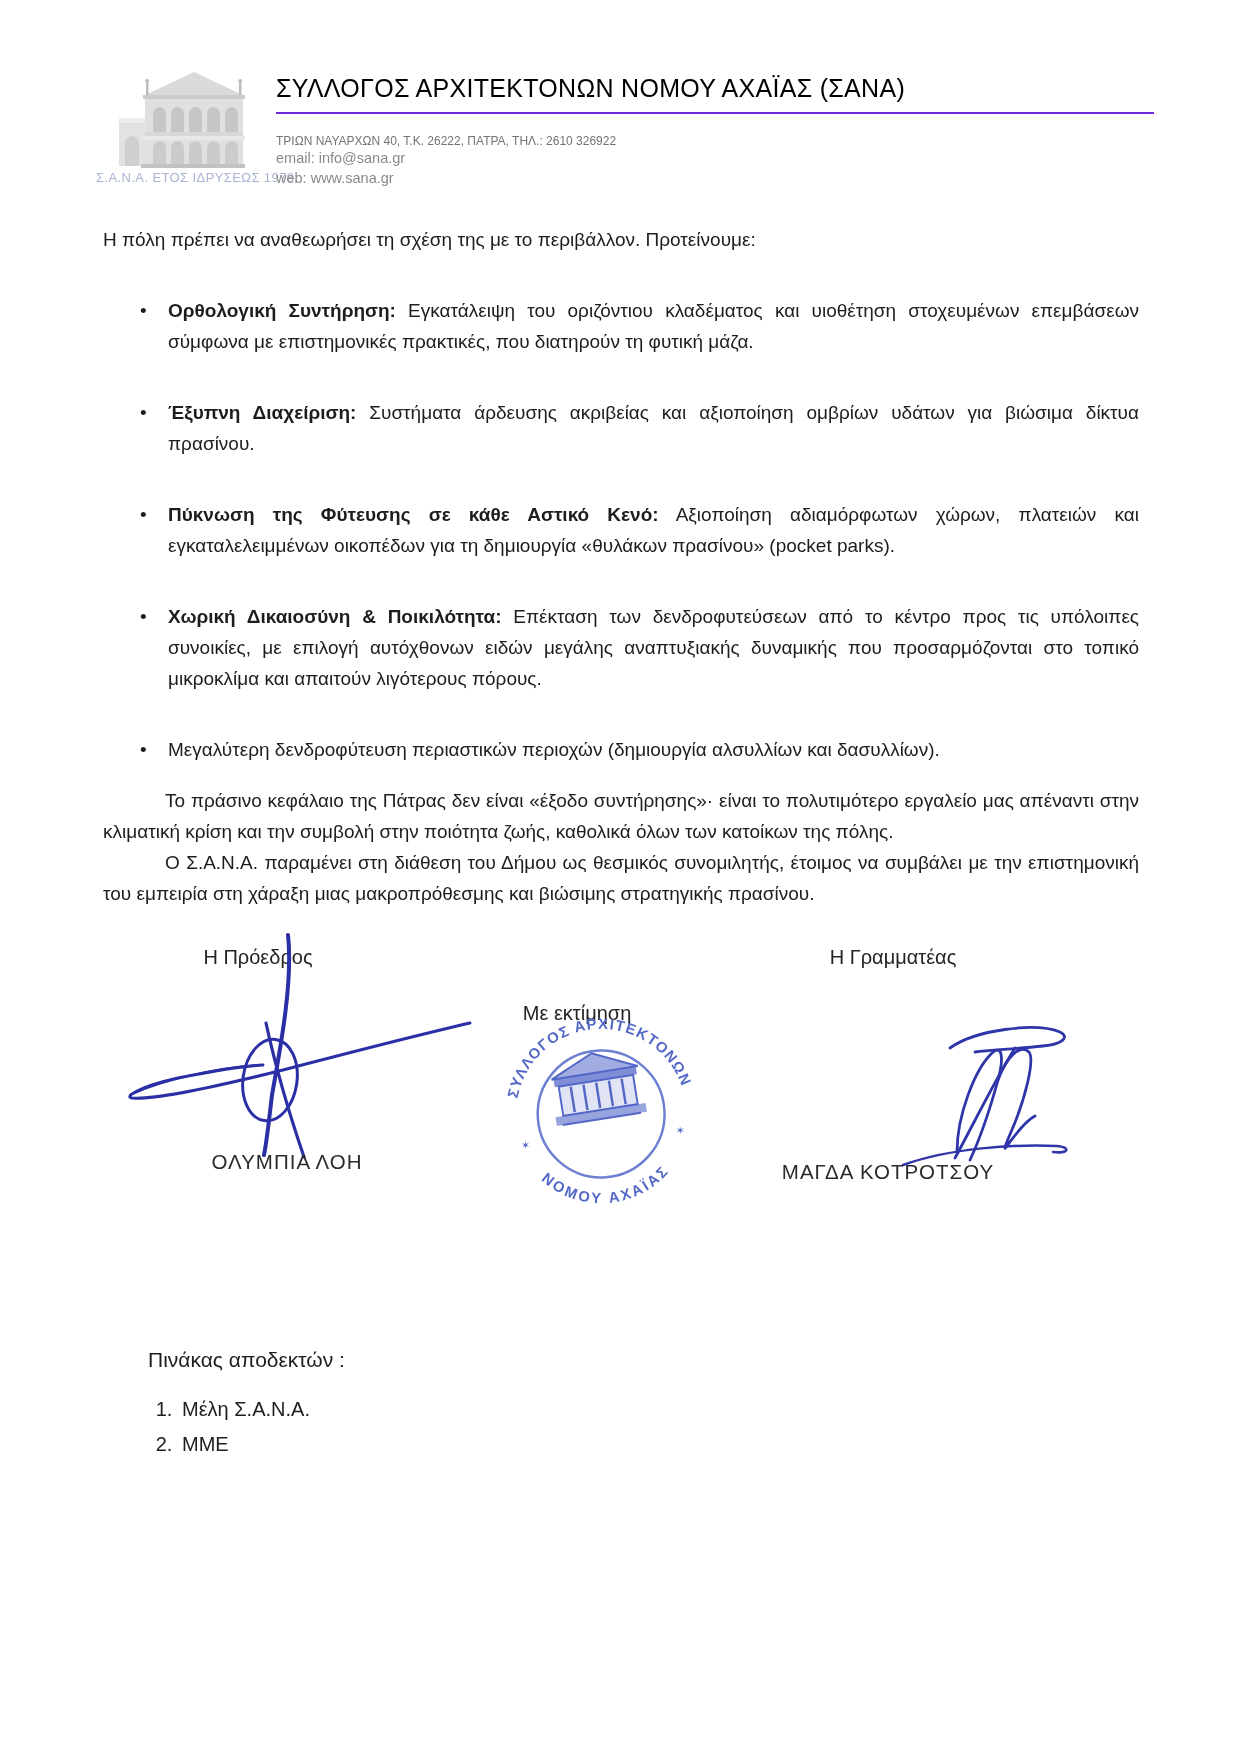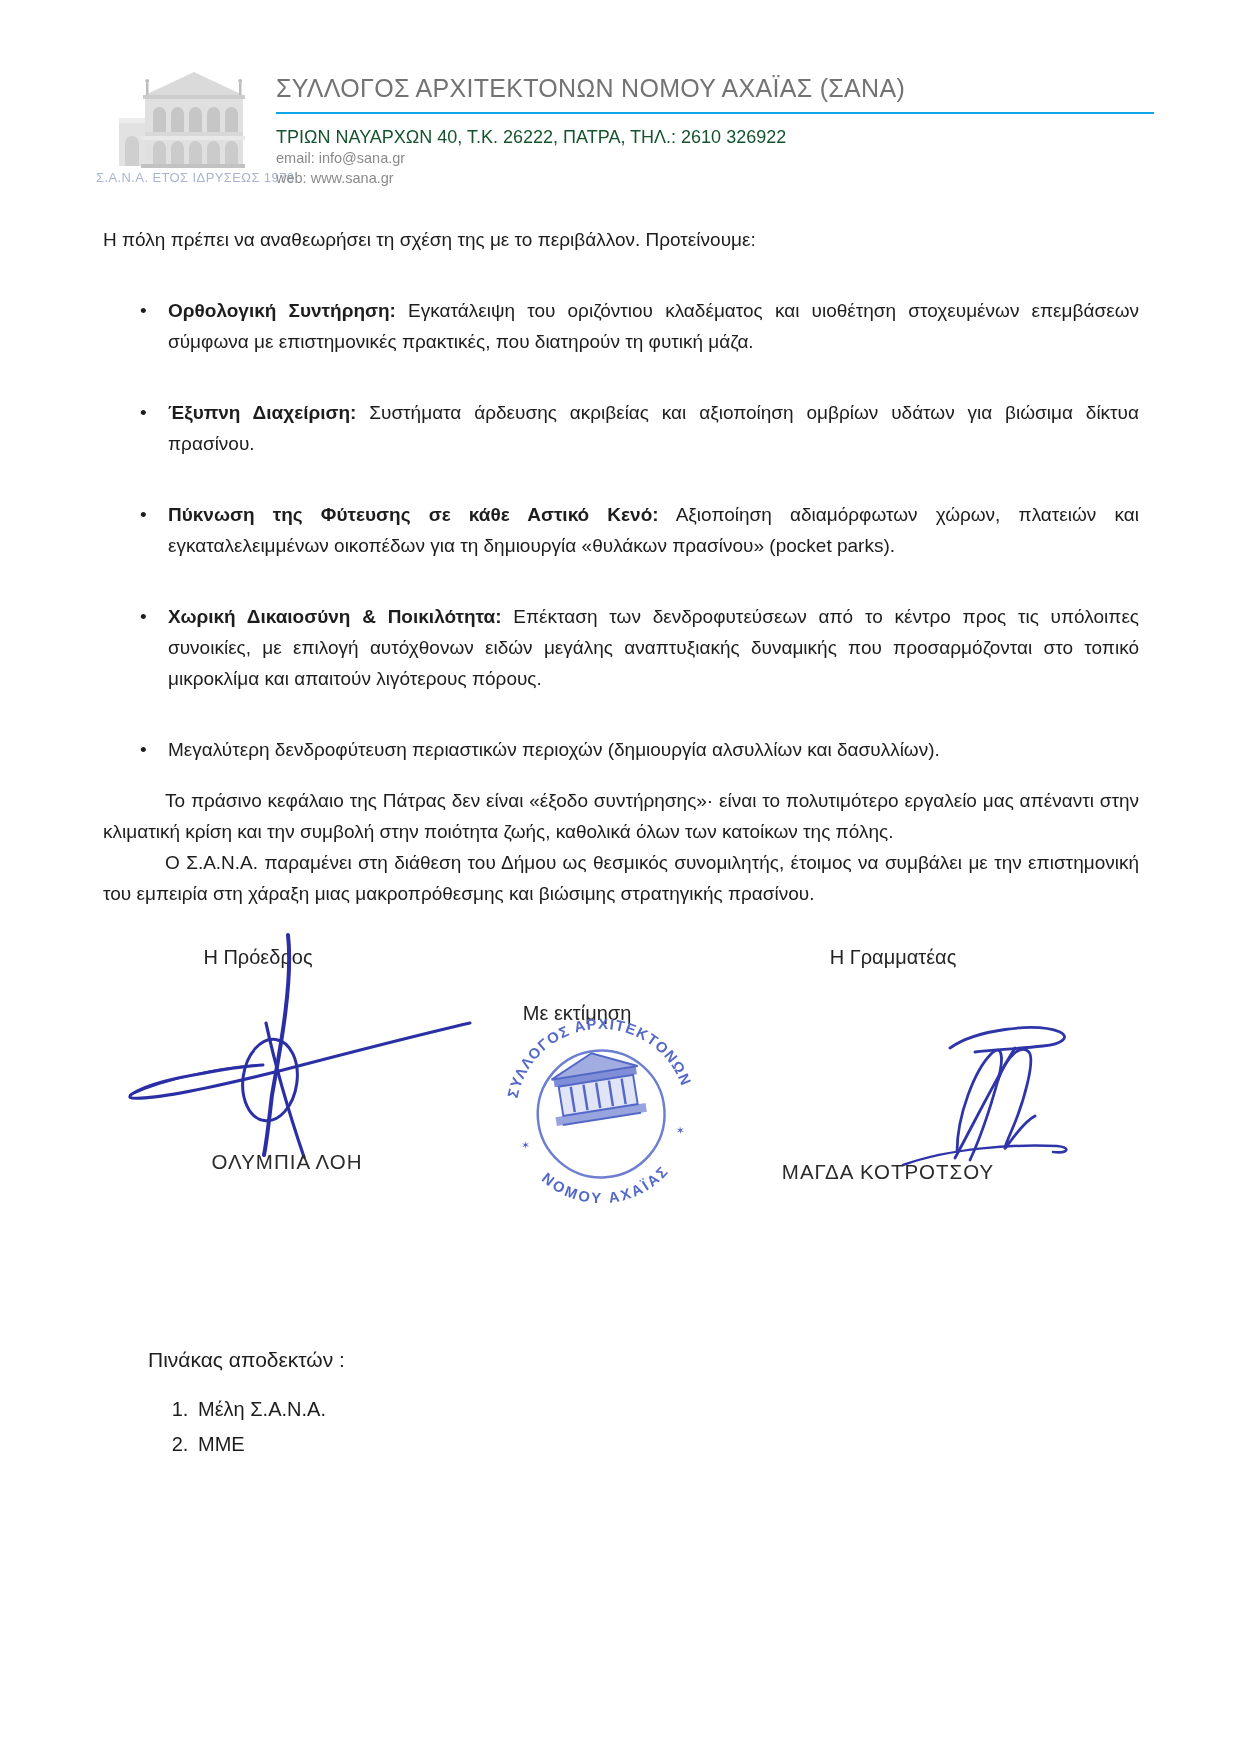--- a/index.html
+++ b/index.html
@@ -13,24 +13,24 @@
   }
   
   .logo-svg{position:absolute;left:115px;top:66px;width:132px;height:102px;}
   .logo-caption{
     position:absolute;left:96px;top:170px;width:170px;
     text-align:center;font-size:13px;letter-spacing:.4px;color:#a9b4d2;
     white-space:nowrap;
   }
   .org-block{position:absolute;left:276px;top:74px;width:878px;}
   .org-name{
-    font-size:25px;color:#737373;letter-spacing:.3px;
-    padding-bottom:9px;border-bottom:2px solid #0ea5e9;white-space:nowrap;
+    font-size:25px;color:#000000;letter-spacing:.3px;
+    padding-bottom:9px;border-bottom:2px solid #6d28d9;white-space:nowrap;
   }
-  .org-address{margin-top:13px;font-size:18px;color:#14532d;white-space:nowrap;}
+  .org-address{margin-top:20px;font-size:12px;color:#737373;white-space:nowrap;}
   .org-contact{font-size:14.5px;color:#8a8a8a;line-height:20px;white-space:nowrap;}
   
   .main{
     position:absolute;left:103px;top:224px;width:1036px;
     font-size:19px;line-height:31px;color:#1d1d1d;
   }
   .main .heading{font-weight:bold;}
   .main ul{
     margin:22px 0 20px 0;padding:0 0 0 65px;list-style:none;
     text-align:justify;
@@ -49,21 +49,21 @@
   }
   .sig-name{
     position:absolute;transform:translateX(-50%);
     font-size:20.5px;color:#2b2b2b;letter-spacing:1px;white-space:nowrap;
   }
   .sig-svg{position:absolute;}
   .stamp-svg{position:absolute;left:492px;top:1003px;width:218px;height:218px;transform:rotate(-4deg);}
   
   .recipients-heading{position:absolute;left:148px;top:1348px;font-size:21px;color:#1d1d1d;}
   .recipients-list{
-    position:absolute;left:148px;top:1392px;margin:0;padding:0 0 0 46px;
+    position:absolute;left:132px;top:1392px;margin:0;padding:0 0 0 46px;
     font-size:20px;line-height:35px;color:#1d1d1d;
   }
   .recipients-list li{padding-left:4px;}
 </style>
 </head>
 <body>
 
 <div class="page">
 
   <svg class="logo-svg" viewBox="0 0 132 102">

